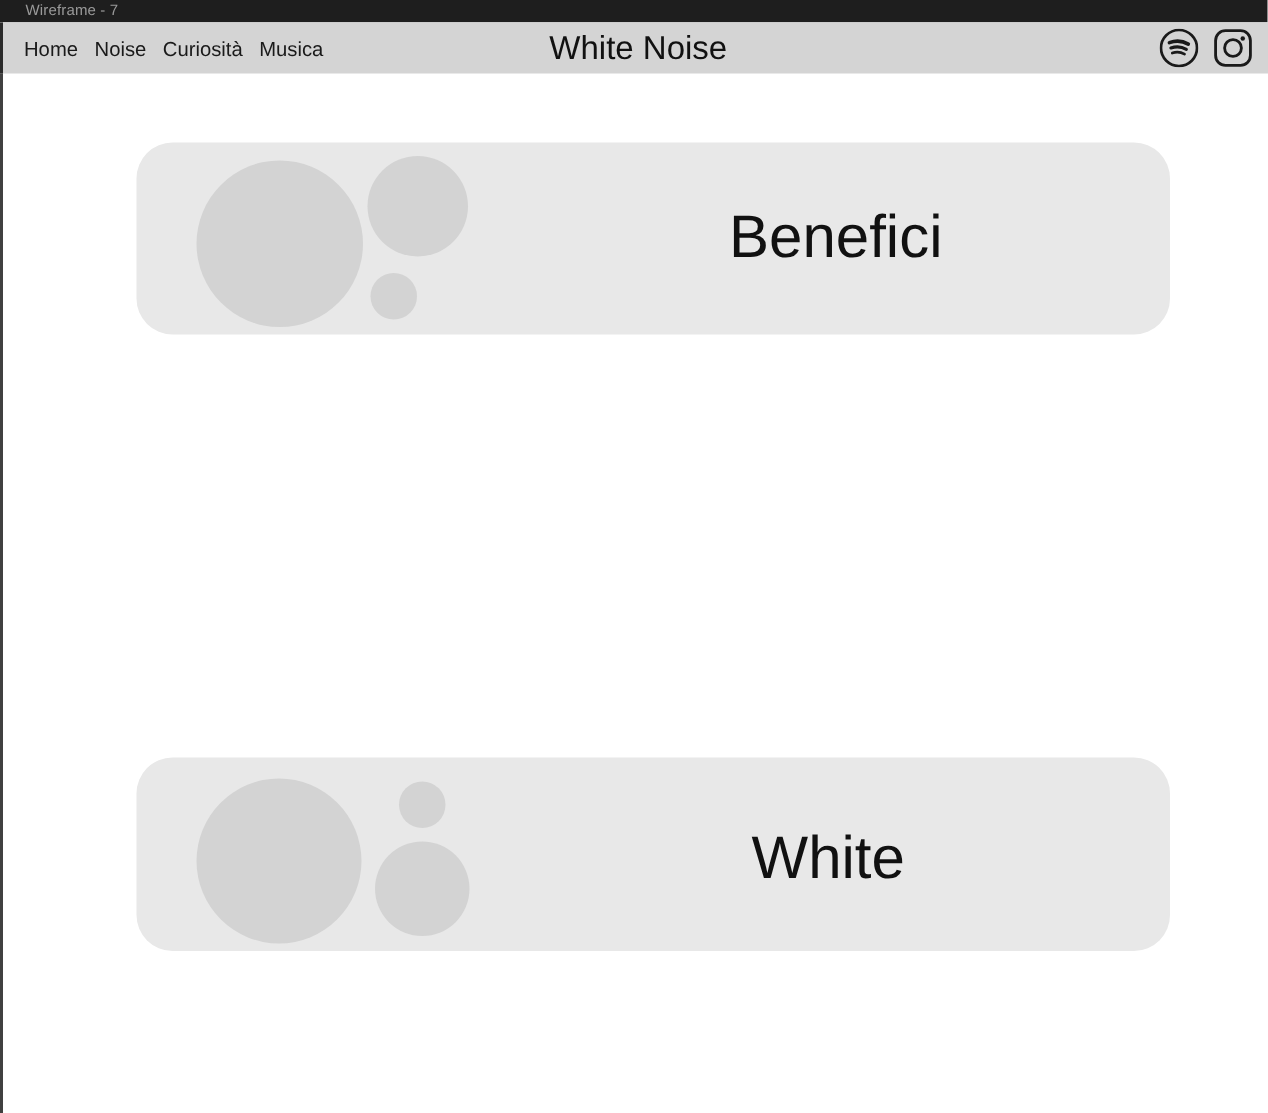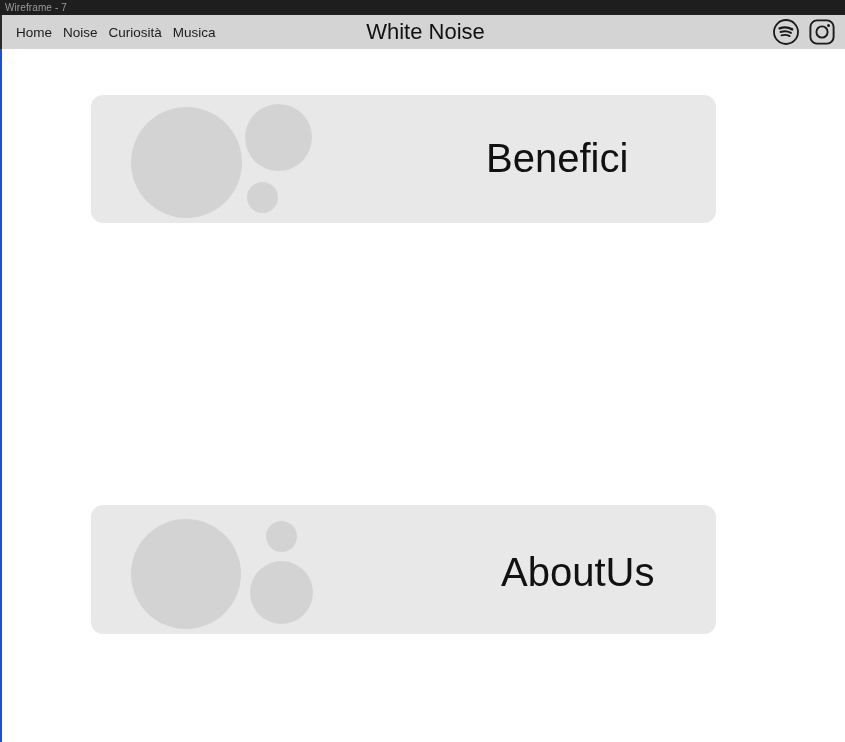--- a/index.html
+++ b/index.html
@@ -13,38 +13,39 @@
 
   
   .titlebar {
     position: absolute;
     left: 0; top: 0;
     width: 845px;
     height: 15px;
     background: #1e1e1e;
     display: flex;
     align-items: center;
+    padding-left: 12px;
   }
   .titlebar-text {
     color: #9a9a9a;
     font-size: 10px;
     line-height: 15px;
     padding-left: 5px;
     letter-spacing: 0.1px;
     white-space: nowrap;
   }
 
   
   .canvas {
     position: absolute;
     left: 0; top: 15px;
     width: 845px;
     height: 727px;
     background: #ffffff;
-    border-left: 2px solid #1d4ed8;
+    border-left: 2px solid #404040;
   }
 
   
   .header {
     position: absolute;
     left: -2px; top: 0;
     width: 847px;
     height: 34px;
     background: #d4d4d4;
     border-left: 2px solid #2a2a2a;
@@ -82,24 +83,24 @@
     display: flex;
     align-items: center;
     gap: 10px;
   }
   .social svg { display:block; cursor: pointer; }
 
   
   .card {
     position: absolute;
     left: 89px;
-    width: 625px;
+    width: 689px;
     height: 128px;
     background: #e8e8e8;
-    border-radius: 12px;
+    border-radius: 24px;
     overflow: hidden;
   }
   #card-0 { top: 80px;  height: 128px; }
   #card-1 { top: 264px; height: 157px; }
   #card-2 { top: 490px; height: 129px; }
 
   .card-label {
     position: absolute;
     font-size: 40px;
     color: #111111;
@@ -177,16 +178,16 @@
     <span class="blob b-md"></span>
     <span class="blob b-sm"></span>
     <span class="card-label">Benefici</span>
   </div>
 
 
   <div class="card" id="card-2">
     <span class="blob b-lg"></span>
     <span class="blob b-sm"></span>
     <span class="blob b-md"></span>
-    <span class="card-label">AboutUs</span>
+    <span class="card-label">White</span>
   </div>
 
 </div>
 
 </body></html>

